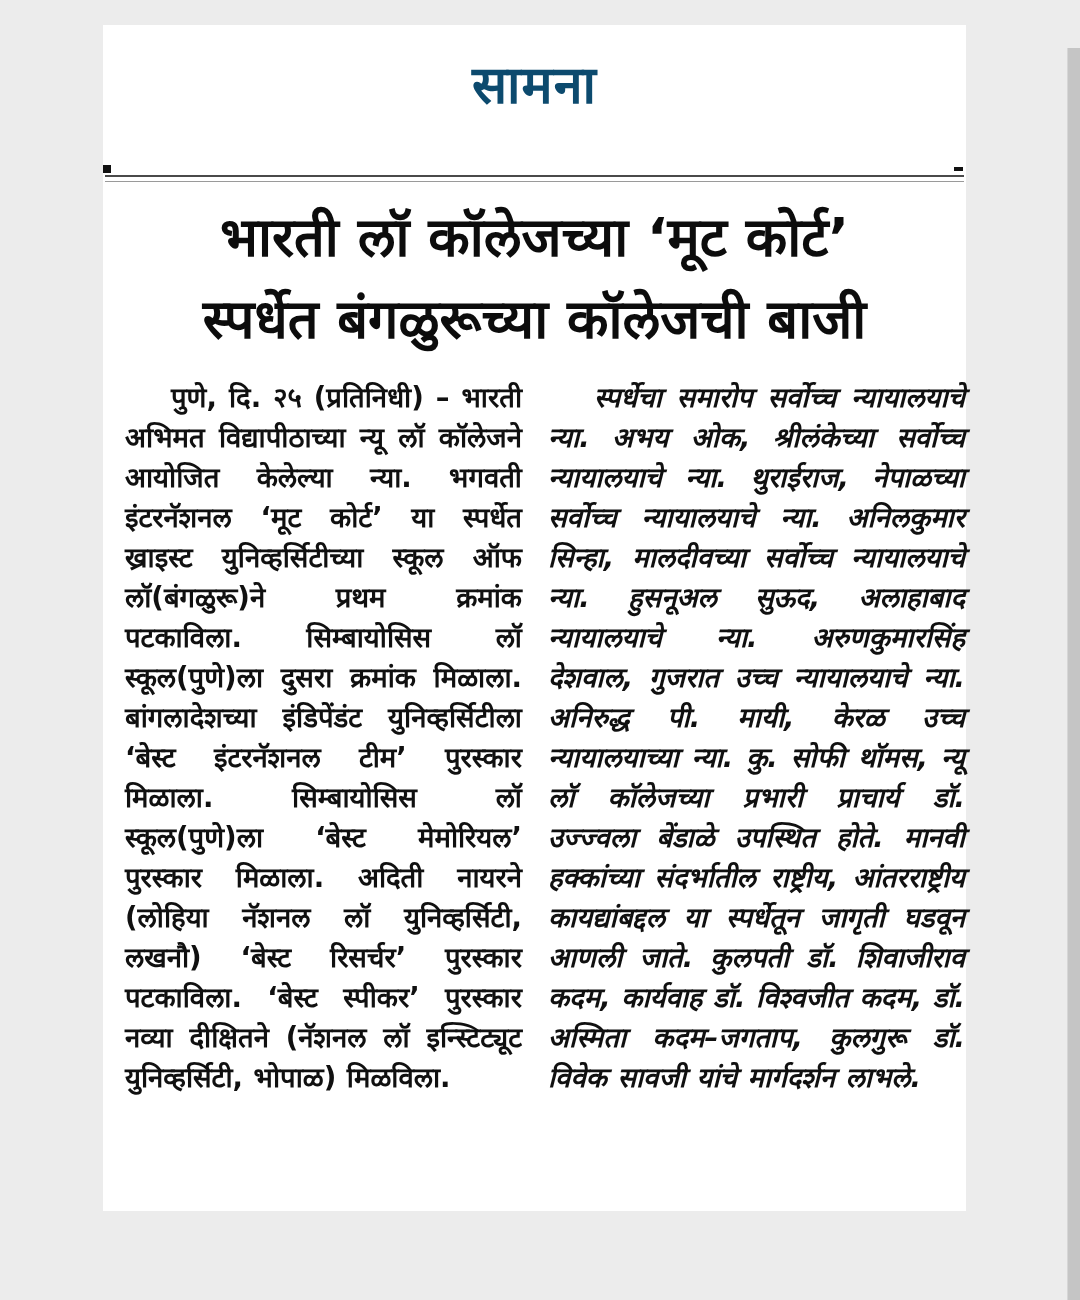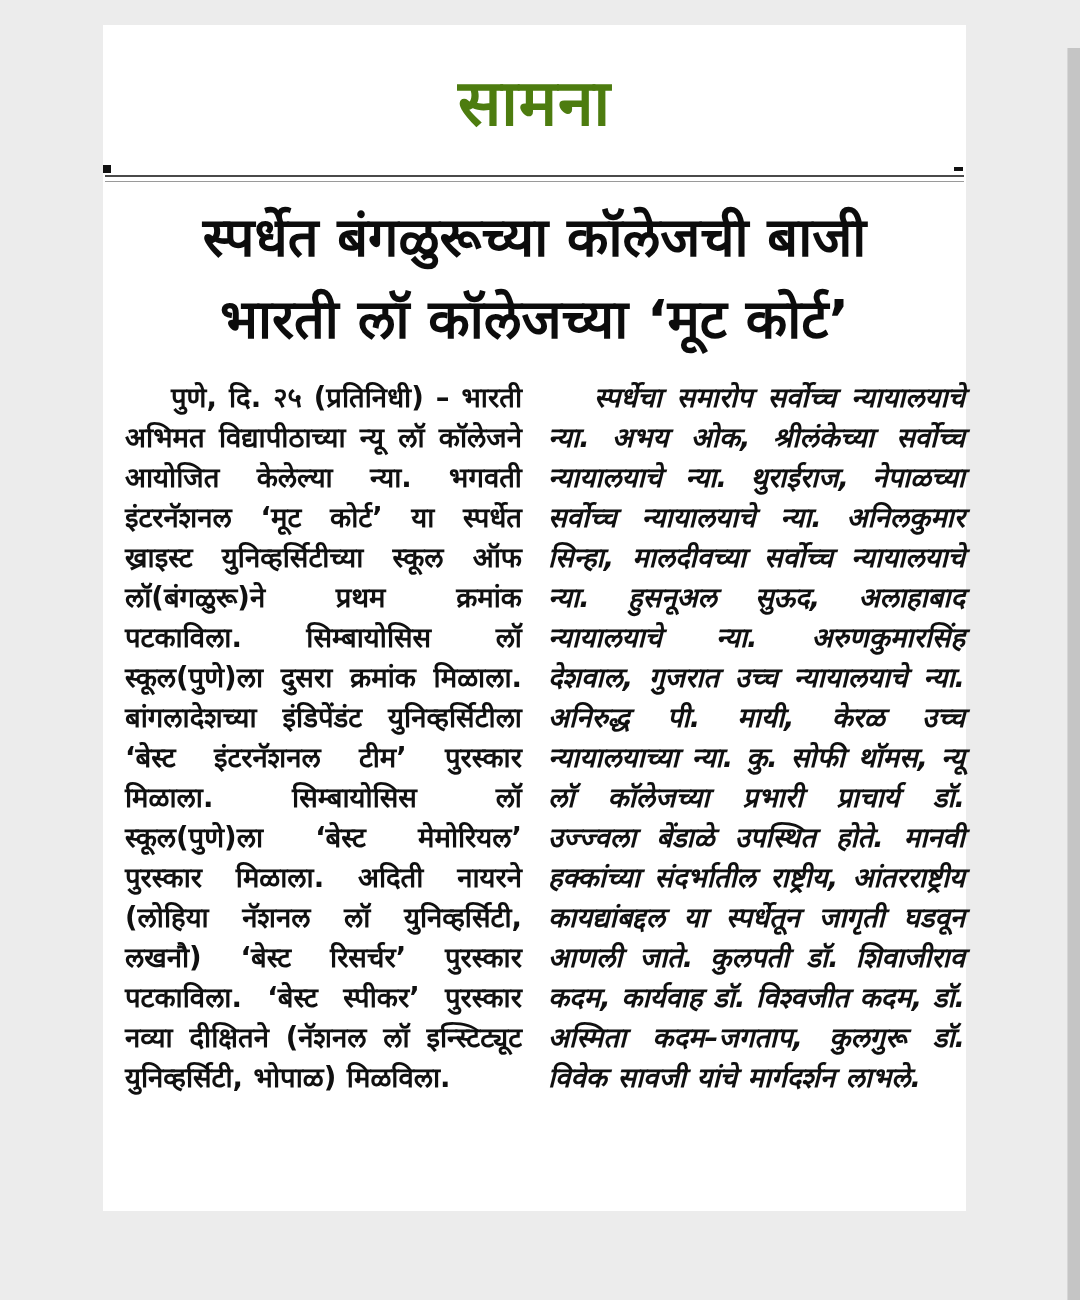--- a/index.html
+++ b/index.html
@@ -20,28 +20,28 @@
   .page-card {
     position: absolute;
     left: 103px;
     top: 25px;
     width: 863px;
     height: 1186px;
     background: #ffffff;
   }
   .masthead {
     position: absolute;
-    top: 38px;
+    top: 20px;
     left: 0;
     width: 100%;
     text-align: center;
-    font-size: 64px;
+    font-size: 52px;
     line-height: 80px;
     font-weight: 800;
-    color: #4d7c0f;
+    color: #0c4a6e;
     letter-spacing: 1px;
   }
   .rule-wrap {
     position: absolute;
     top: 150px;
     left: 2px;
     width: 859px;
     height: 4px;
     border-top: 2px solid #4a4a4a;
     border-bottom: 1px solid #9a9a9a;
@@ -134,22 +134,22 @@
 
   <div class="page-card">
 
     <div class="masthead">सामना</div>
 
     <div class="crop-mark-left"></div>
     <div class="crop-mark-right"></div>
     <div class="rule-wrap"></div>
 
     <div class="headline">
+      <div>भारती लॉ कॉलेजच्या ‘मूट कोर्ट’</div>
       <div>स्पर्धेत बंगळुरूच्या कॉलेजची बाजी</div>
-      <div>भारती लॉ कॉलेजच्या ‘मूट कोर्ट’</div>
     </div>
 
     <div class="body-columns">
       <p class="col col-left" style="margin:0;">पुणे, दि. २५ (प्रतिनिधी) – भारती अभिमत विद्यापीठाच्या न्यू लॉ कॉलेजने आयोजित केलेल्या न्या. भगवती इंटरनॅशनल ‘मूट कोर्ट’ या स्पर्धेत ख्राइस्ट युनिव्हर्सिटीच्या स्कूल ऑफ लॉ(बंगळुरू)ने प्रथम क्रमांक पटकाविला. सिम्बायोसिस लॉ स्कूल(पुणे)ला दुसरा क्रमांक मिळाला. बांगलादेशच्या इंडिपेंडंट युनिव्हर्सिटीला ‘बेस्ट इंटरनॅशनल टीम’ पुरस्कार मिळाला. सिम्बायोसिस लॉ स्कूल(पुणे)ला ‘बेस्ट मेमोरियल’ पुरस्कार मिळाला. अदिती नायरने (लोहिया नॅशनल लॉ युनिव्हर्सिटी, लखनौ) ‘बेस्ट रिसर्चर’ पुरस्कार पटकाविला. ‘बेस्ट स्पीकर’ पुरस्कार नव्या दीक्षितने (नॅशनल लॉ इन्स्टिट्यूट युनिव्हर्सिटी, भोपाळ) मिळविला.</p>
       <p class="col col-right" style="margin:0;">स्पर्धेचा समारोप सर्वोच्च न्यायालयाचे न्या. अभय ओक, श्रीलंकेच्या सर्वोच्च न्यायालयाचे न्या. थुराईराज, नेपाळच्या सर्वोच्च न्यायालयाचे न्या. अनिलकुमार सिन्हा, मालदीवच्या सर्वोच्च न्यायालयाचे न्या. हुसनूअल सुऊद, अलाहाबाद न्यायालयाचे न्या. अरुणकुमारसिंह देशवाल, गुजरात उच्च न्यायालयाचे न्या. अनिरुद्ध पी. मायी, केरळ उच्च न्यायालयाच्या न्या. कु. सोफी थॉमस, न्यू लॉ कॉलेजच्या प्रभारी प्राचार्य डॉ. उज्ज्वला बेंडाळे उपस्थित होते. मानवी हक्कांच्या संदर्भातील राष्ट्रीय, आंतरराष्ट्रीय कायद्यांबद्दल या स्पर्धेतून जागृती घडवून आणली जाते. कुलपती डॉ. शिवाजीराव कदम, कार्यवाह डॉ. विश्वजीत कदम, डॉ. अस्मिता कदम–जगताप, कुलगुरू डॉ. विवेक सावजी यांचे मार्गदर्शन लाभले.</p>
     </div>
 
 
   </div>
 

